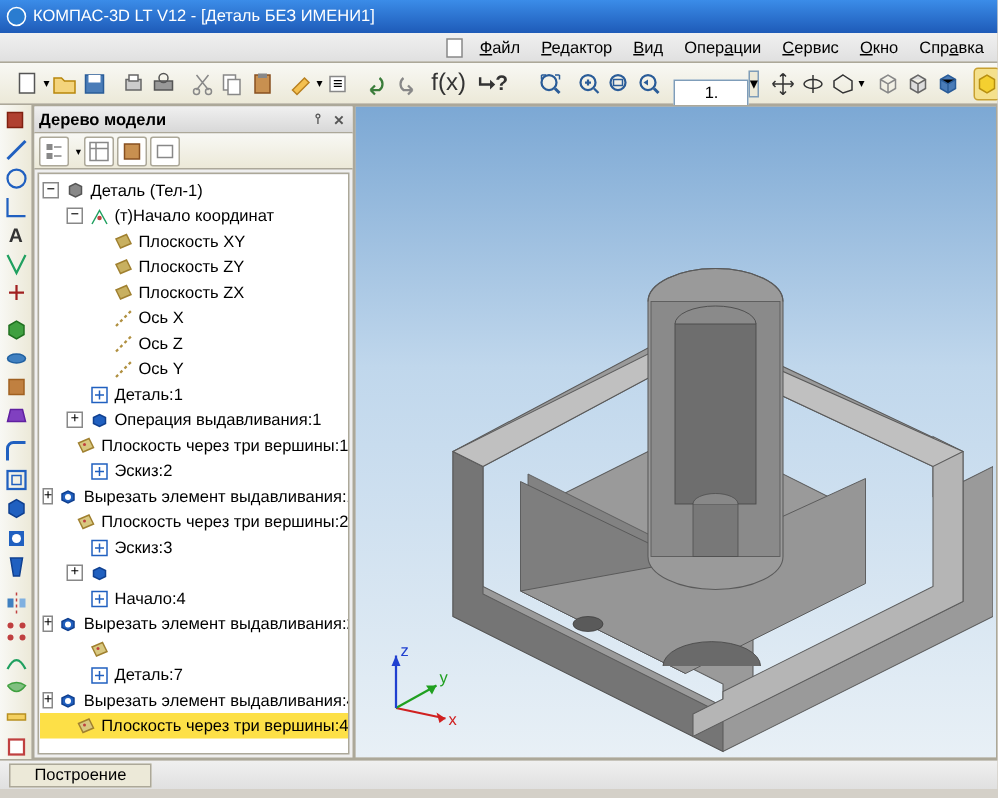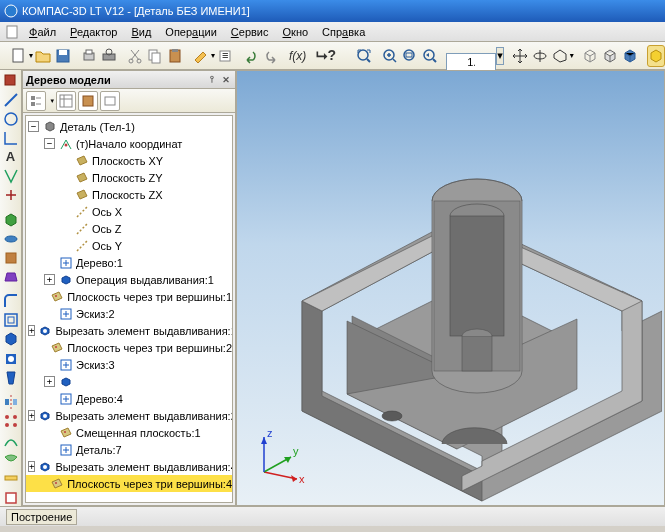--- a/index.html
+++ b/index.html
@@ -1,19 +1,19 @@
 <!DOCTYPE html>
 <html><head>
 <meta charset="utf-8">
 <style>
 *{margin:0;padding:0;box-sizing:border-box;font-family:Tahoma,Arial,sans-serif;font-size:11px;}
 body{background:#d4d0c8;width:665px;height:532px;overflow:hidden;}
 .titlebar{background:linear-gradient(to bottom,#3b8ce8,#1e5bb8);height:22px;display:flex;align-items:center;padding:0 4px;color:#fff;font-size:12px;}
 .titlebar svg{margin-right:4px;}
-.menubar{background:linear-gradient(to bottom,#f0f0f0,#e0e0e0);height:20px;display:flex;align-items:center;padding:4px 2px;border-bottom:1px solid #aca899;}
+.menubar{background:linear-gradient(to bottom,#f0f0f0,#e0e0e0);height:20px;display:flex;align-items:center;padding:4px 2px;border-bottom:1px solid #aca899;justify-content:flex-end;}
 .menubar span{padding:2px 7px;cursor:default;}
 .menubar span u{text-decoration:underline;}
 .toolbar-row{background:linear-gradient(to bottom,#f8f8f4,#ece9d8);height:28px;display:flex;align-items:center;padding:0 3px;border-bottom:1px solid #aca899;}
 .grip{width:5px;height:22px;background:repeating-linear-gradient(to bottom,#aca899 0,#aca899 1px,transparent 1px,transparent 3px);margin:0 3px;}
 .tbtn{width:22px;height:22px;display:flex;align-items:center;justify-content:center;margin:0 1px;border:1px solid transparent;border-radius:3px;}
 .sep{width:1px;height:20px;background:#aca899;margin:0 3px;}
 .zoom-input{width:50px;height:18px;border:1px solid #7f9db9;padding:0 20px;font-size:11px;margin-top:12px;}
 .zoom-arrow{width:14px;height:18px;border:1px solid #7f9db9;background:#ece9d8;display:flex;align-items:center;justify-content:center;}
 .main-area{display:flex;height:436px;position:relative;}
 .left-toolbar{width:22px;background:linear-gradient(to right,#f8f8f4,#ece9d8);border-right:1px solid #aca899;display:flex;flex-direction:column;align-items:center;padding-top:2px;gap:2px;overflow:hidden;}
@@ -27,21 +27,21 @@
 .tree{flex:1;background:#fff;border:1px solid #aca899;margin:2px;overflow:auto;padding:2px 0;}
 .tree-row{display:flex;align-items:center;height:17px;padding-left:2px;cursor:default;white-space:nowrap;}
 .tree-row.sel{background:#fde047;}
 .exp{width:11px;height:11px;border:1px solid #888;background:#fff;display:flex;align-items:center;justify-content:center;font-size:9px;line-height:1;margin-right:3px;font-family:monospace;}
 .noexp{width:11px;margin-right:3px;}
 .ticon{width:15px;height:15px;margin-right:3px;display:flex;align-items:center;justify-content:center;}
 .indent{display:inline-block;}
 .viewport{flex:1;background:linear-gradient(to bottom,#7ca8d4 0%,#c0d7ec 40%,#e8f0f6 100%);position:relative;border:1px solid #aca899;}
 .axis{position:absolute;bottom:18px;left:12px;}
 .statusbar{background:linear-gradient(to bottom,#f0f0f0,#e0e0e0);height:20px;border-top:1px solid #aca899;display:flex;align-items:center;padding:0 6px;}
-.status-cell{border:1px solid #aca899;padding:1px 4px;background:#ece9d8;}
+.status-cell{border:1px solid #aca899;padding:1px 16px;background:#ece9d8;}
 .part-3d{position:absolute;top:105px;left:45px;}
 </style>
 </head>
 <body>
 
 <div class="titlebar">
   <svg width="14" height="14">
       <circle cx="7" cy="7" r="6" fill="#2a7cd0" stroke="#fff"></circle>
     </svg>
   <span>КОМПАС-3D LT V12 - [Деталь БЕЗ ИМЕНИ1]</span>
@@ -131,21 +131,21 @@
         <path d="M10 4a5 5 0 0 1 0 8H4M4 12l3-3M4 12l3 3" fill="none" stroke="#3a7c3a" stroke-width="1.5"></path>
       </svg>
     </div>
   <div class="tbtn">
       <svg width="16" height="16">
         <path d="M6 4a5 5 0 0 0 0 8h6M12 12l-3-3M12 12l-3 3" fill="none" stroke="#888" stroke-width="1.5"></path>
       </svg>
     </div>
   <div class="sep"></div>
   <div class="tbtn">
-      <span style="font-style:italic;font-size:12px;color:#333">f(x)</span>
+      <span style="font-size:16px;color:#333">f(x)</span>
     </div>
   <div class="sep"></div>
   <div class="tbtn">
       <span style="font-size:14px;font-weight:bold;color:#333">⮡?</span>
     </div>
   <div style="flex:0 0 10px"></div>
   <div class="grip"></div>
   <div class="tbtn">
       <svg width="16" height="16">
         <circle cx="7" cy="7" r="5" fill="none" stroke="#2a5c98" stroke-width="1.5"></circle>
@@ -459,21 +459,21 @@
         </div>
         <div class="tree-row">
           <span class="indent" style="width:16px"></span>
           <span class="noexp"></span>
           <span class="ticon">
             <svg width="14" height="14">
               <rect x="2" y="2" width="10" height="10" fill="#fff" stroke="#2060c0"></rect>
               <path d="M4 7h6M7 4v6" stroke="#2060c0"></path>
             </svg>
           </span>
-          <span>Дерево:1</span>
+          <span>Деталь:1</span>
         </div>
         <div class="tree-row">
           <span class="indent" style="width:16px"></span>
           <span class="exp">+</span>
           <span class="ticon">
             <svg width="14" height="14">
               <path d="M3 5L7 3l4 2v4l-4 2-4-2z" fill="#2060c0" stroke="#104090"></path>
             </svg>
           </span>
           <span>Операция выдавливания:1</span>
@@ -544,21 +544,21 @@
         </div>
         <div class="tree-row">
           <span class="indent" style="width:16px"></span>
           <span class="noexp"></span>
           <span class="ticon">
             <svg width="14" height="14">
               <rect x="2" y="2" width="10" height="10" fill="#fff" stroke="#2060c0"></rect>
               <path d="M4 7h6M7 4v6" stroke="#2060c0"></path>
             </svg>
           </span>
-          <span>Дерево:4</span>
+          <span>Начало:4</span>
         </div>
         <div class="tree-row">
           <span class="indent" style="width:16px"></span>
           <span class="exp">+</span>
           <span class="ticon">
             <svg width="14" height="14">
               <path d="M3 5L7 3l4 2v4l-4 2-4-2z" fill="#2060c0" stroke="#104090"></path>
               <circle cx="7" cy="7" r="2" fill="#fff"></circle>
             </svg>
           </span>
@@ -566,21 +566,20 @@
         </div>
         <div class="tree-row">
           <span class="indent" style="width:16px"></span>
           <span class="noexp"></span>
           <span class="ticon">
             <svg width="14" height="14">
               <path d="M2 5L9 2l3 6-7 3z" fill="#d8c880" stroke="#a08030"></path>
               <circle cx="6" cy="6" r="1" fill="#c04040"></circle>
             </svg>
           </span>
-          <span>Смещенная плоскость:1</span>
         </div>
         <div class="tree-row">
           <span class="indent" style="width:16px"></span>
           <span class="noexp"></span>
           <span class="ticon">
             <svg width="14" height="14">
               <rect x="2" y="2" width="10" height="10" fill="#fff" stroke="#2060c0"></rect>
               <path d="M4 7h6M7 4v6" stroke="#2060c0"></path>
             </svg>
           </span>

